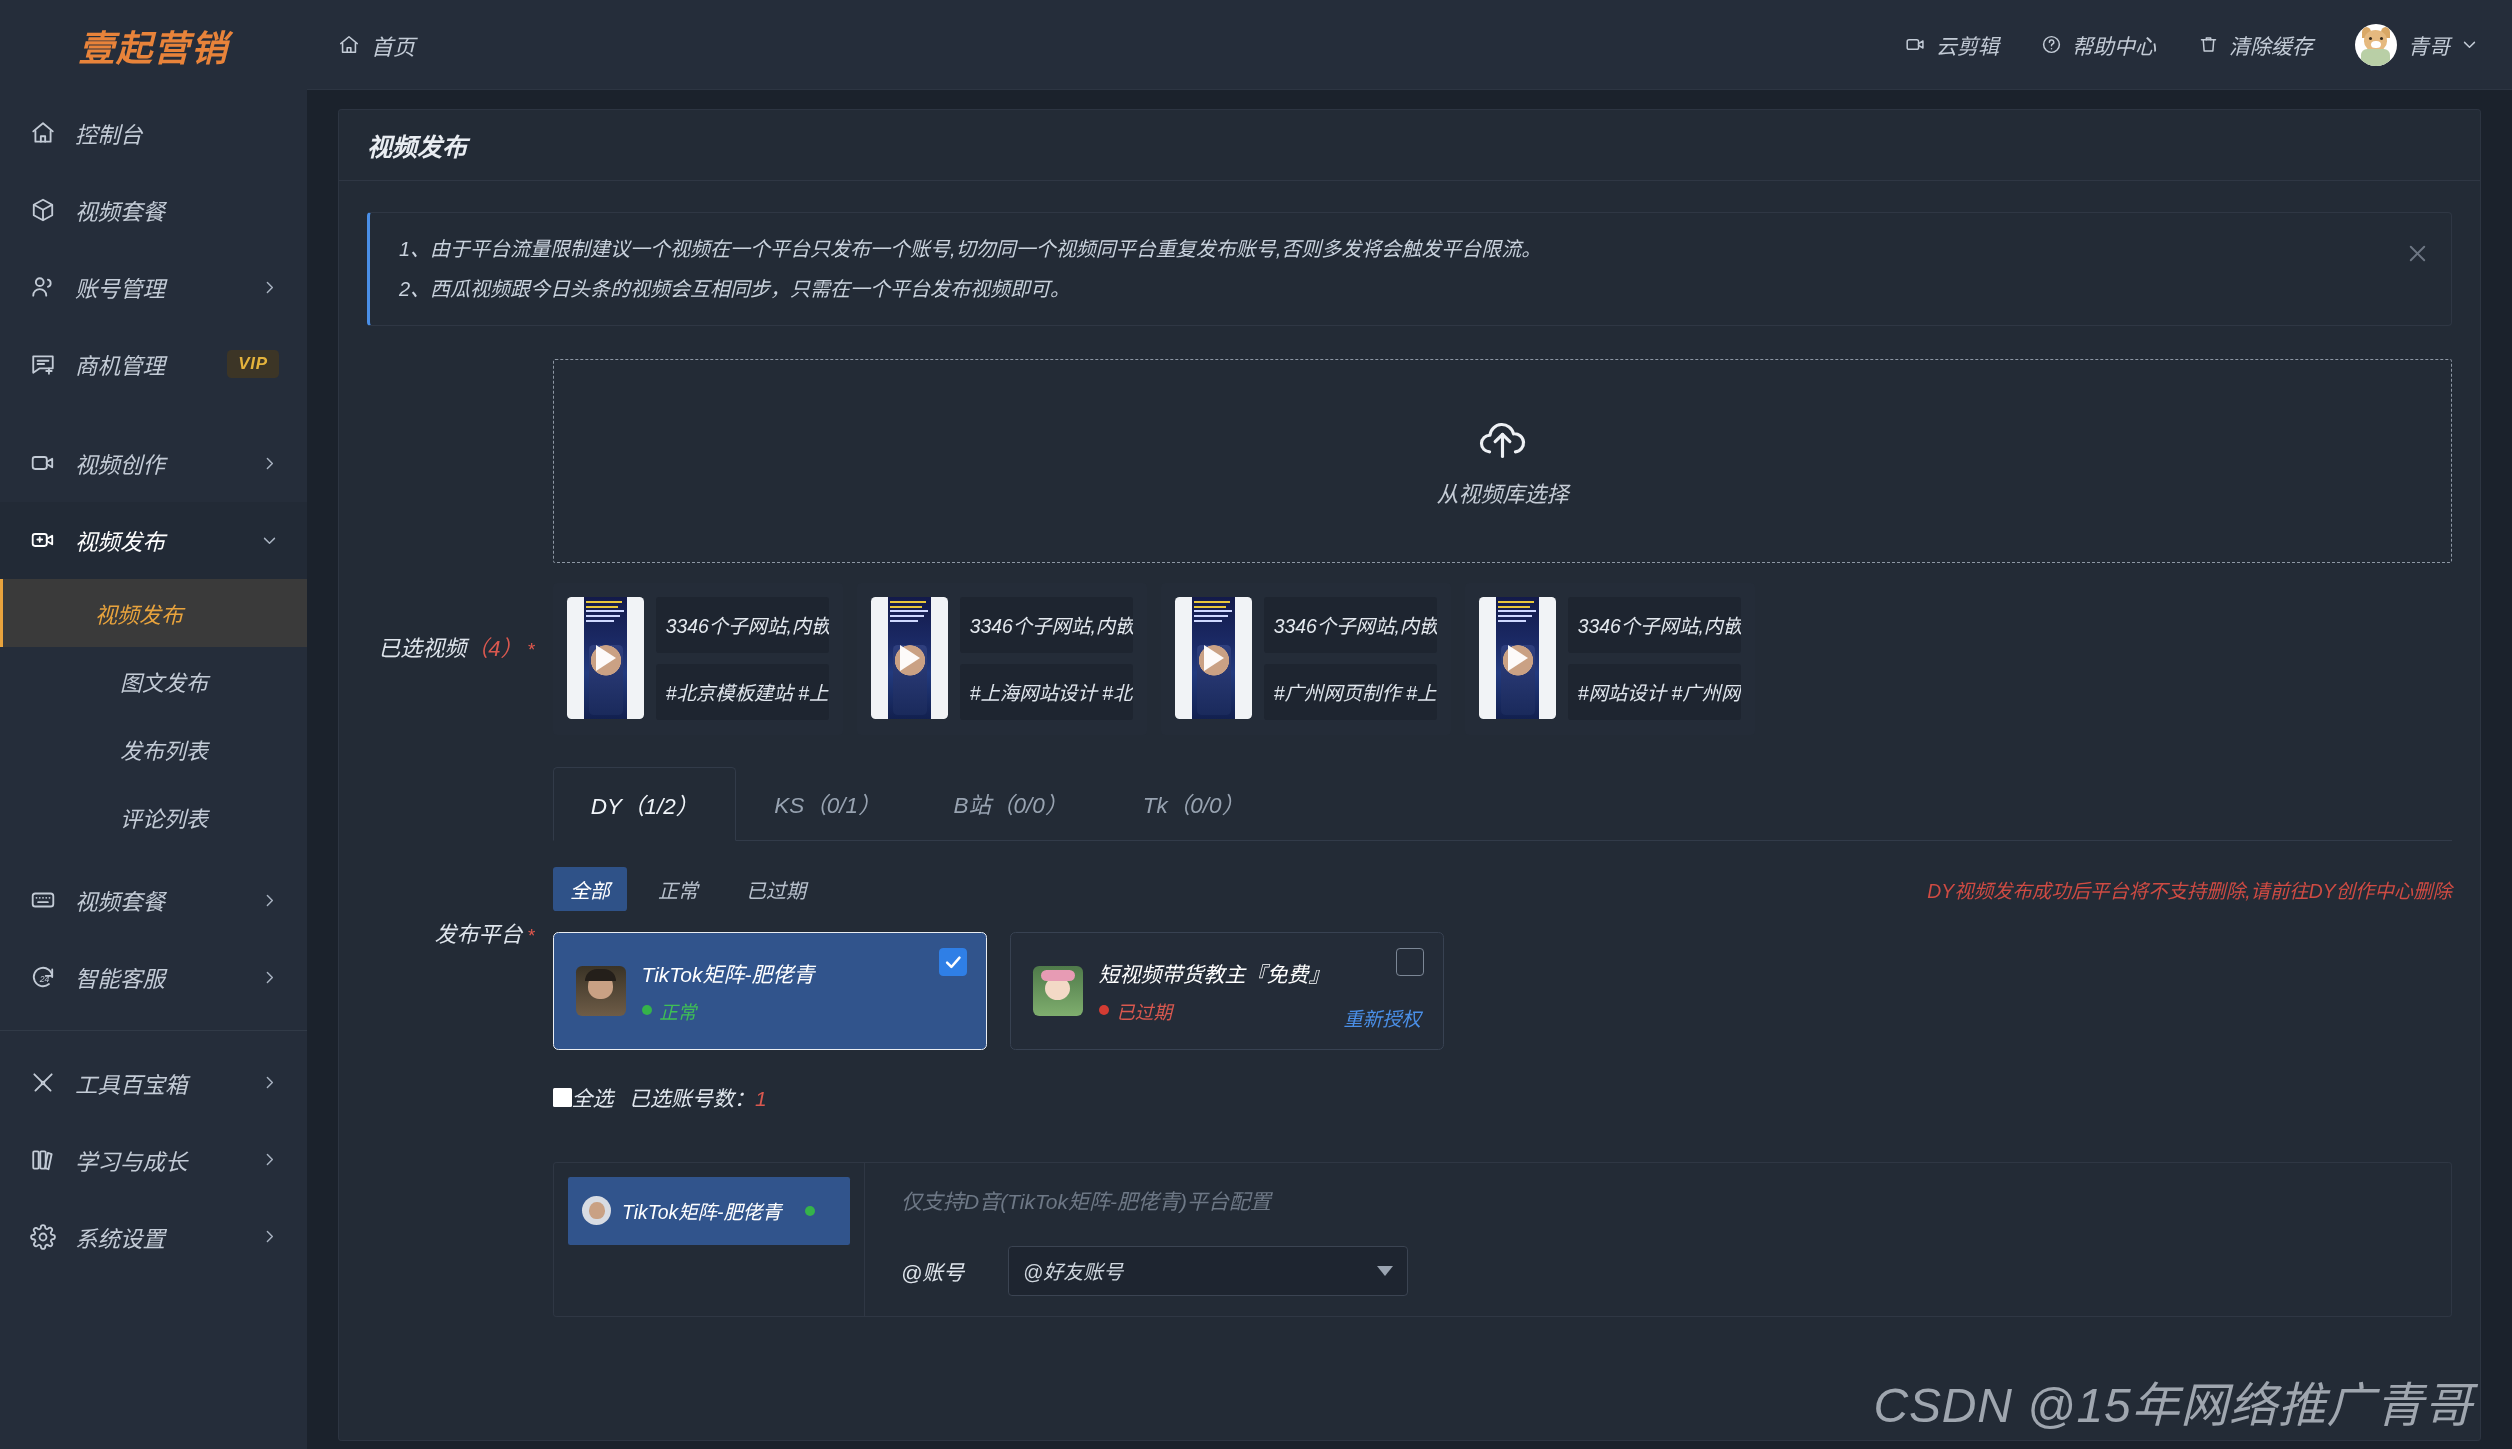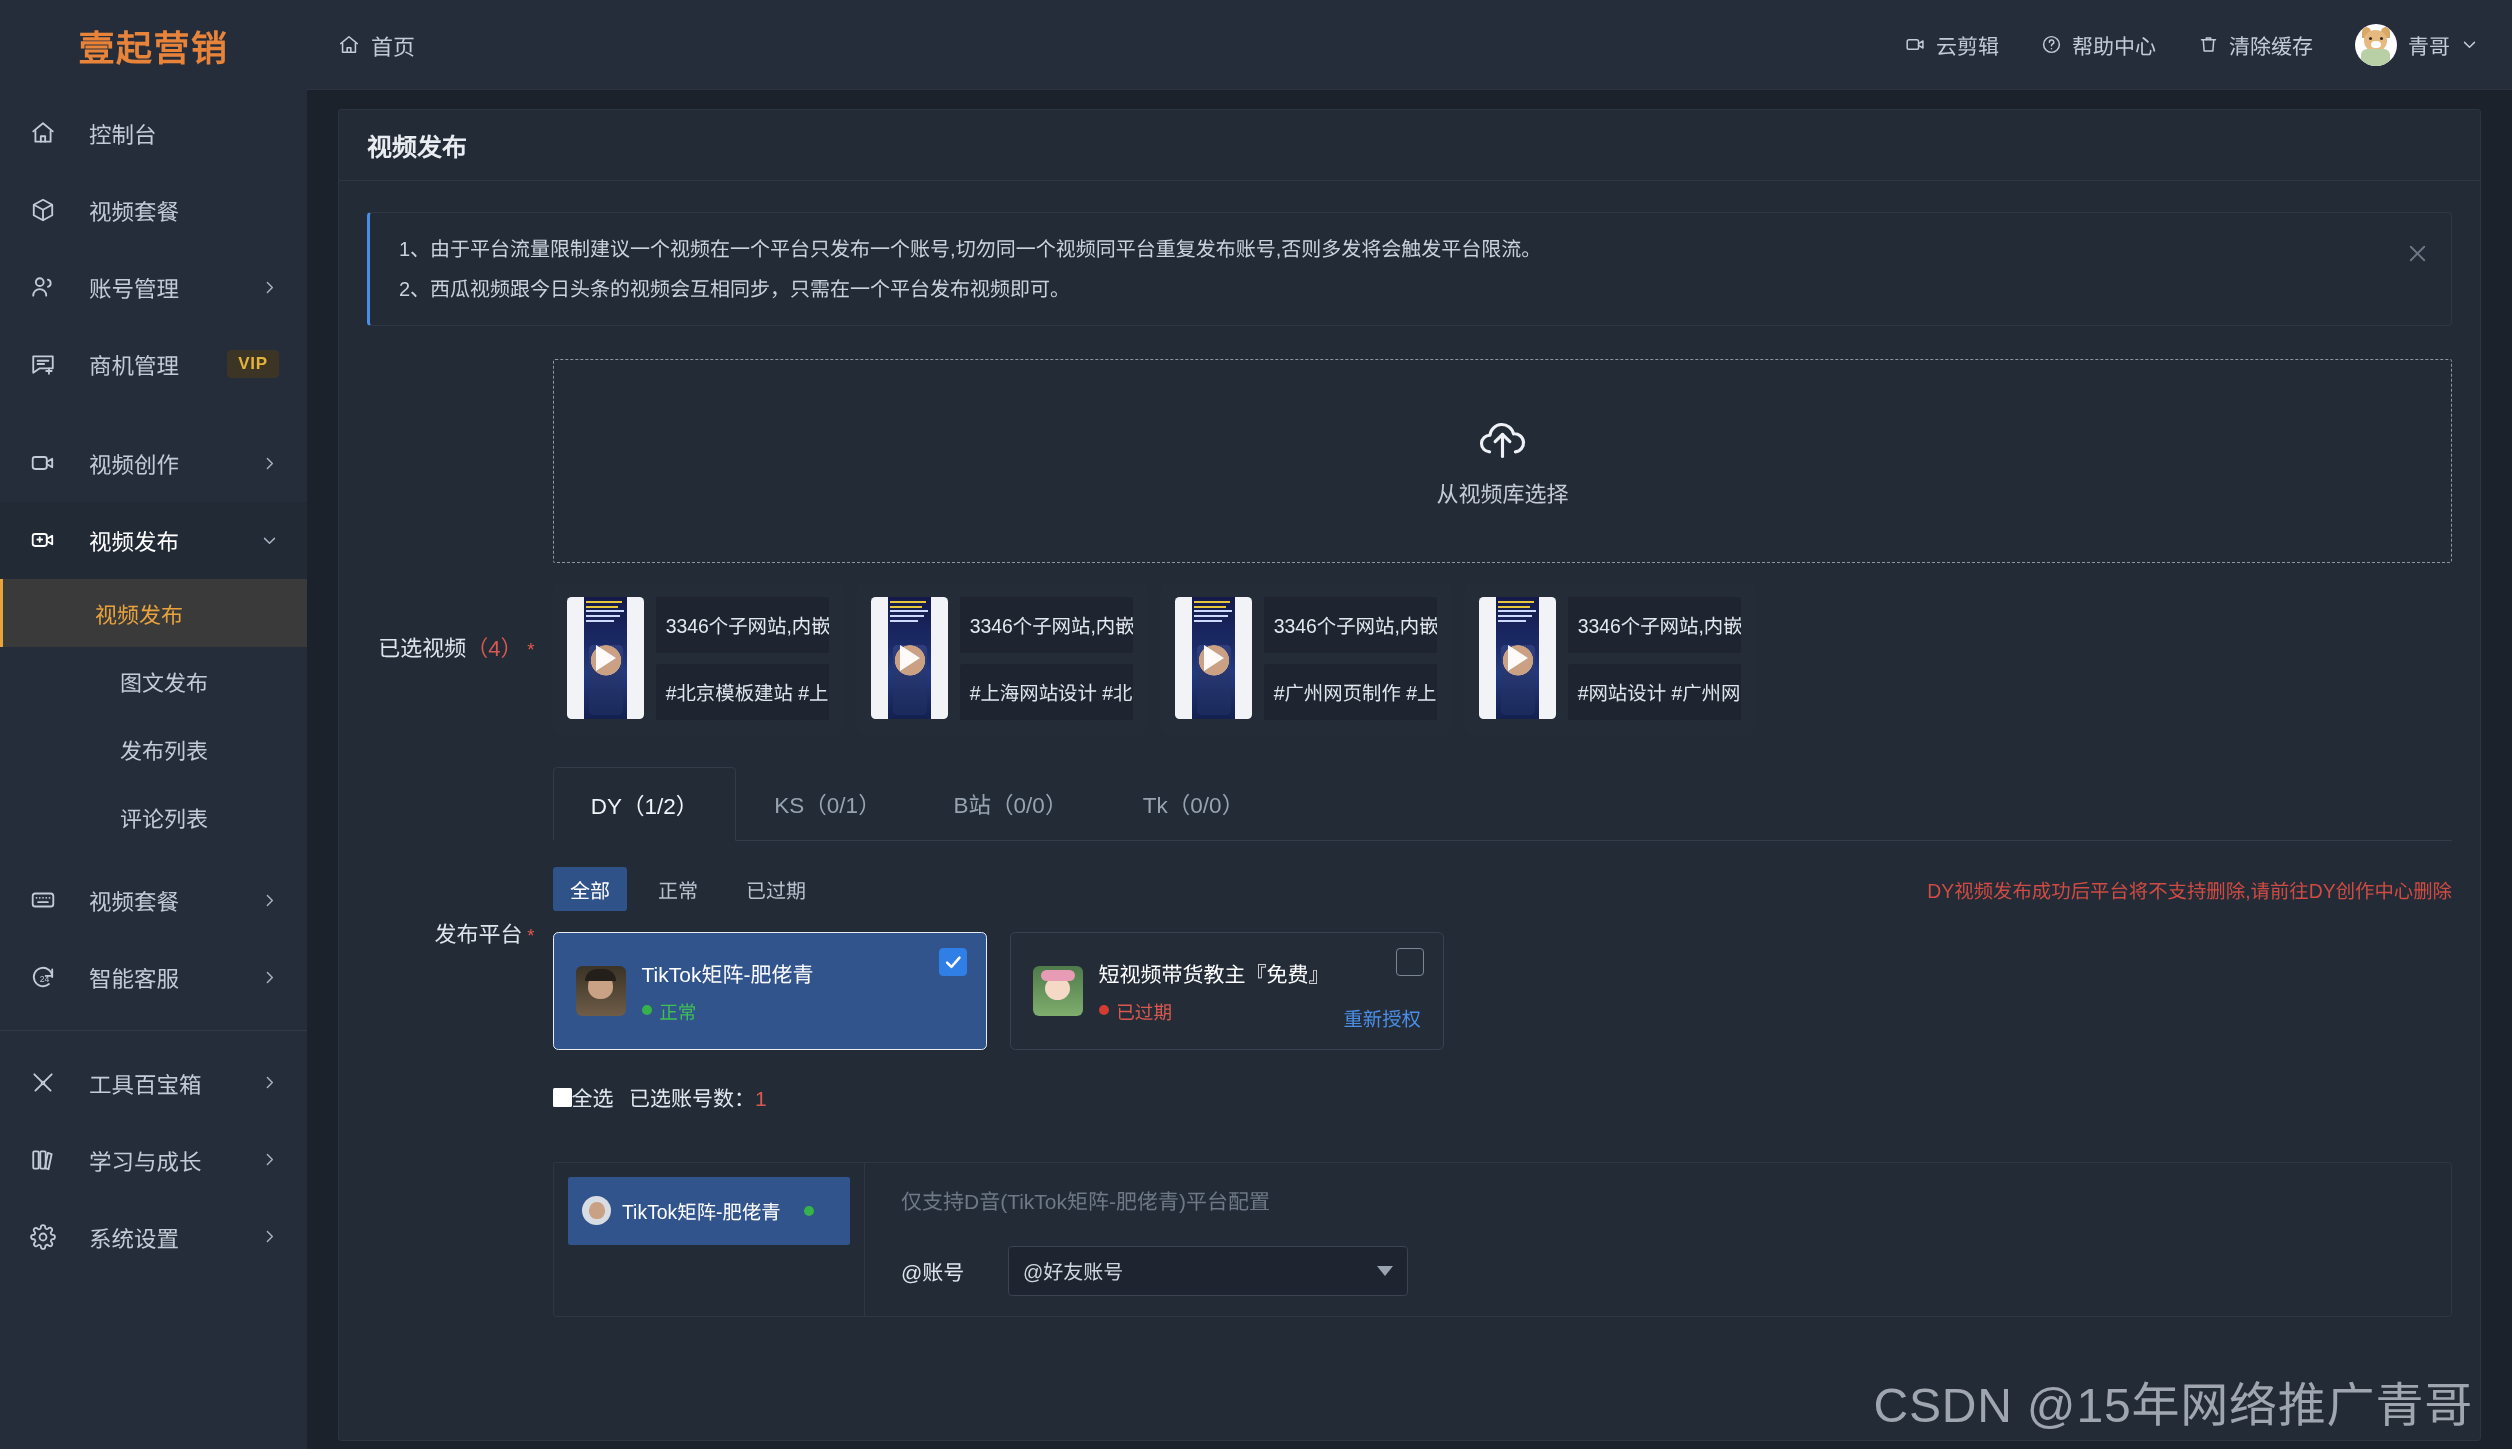--- a/index.html
+++ b/index.html
@@ -3,21 +3,21 @@
 <meta charset="utf-8">
 <title>视频发布</title>
 <style>
   * { box-sizing: border-box; margin: 0; padding: 0; }
   html, body {
     width: 2512px; height: 1450px;
     background: #1b222c;
     font-family: "Liberation Sans", "DejaVu Sans", sans-serif;
     overflow: hidden;
   }
-  .app { display: flex; width: 2512px; height: 1450px; }
+  .app { display: flex; width: 2512px; height: 1450px; font-style: italic; }
 
   
   .sidebar {
     width: 307px; flex: 0 0 307px;
     background: #252d3a;
     height: 1450px;
     display: flex; flex-direction: column;
     overflow: hidden;
   }
   .brand {
@@ -32,21 +32,21 @@
   .nav-item {
     position: relative;
     height: 77px;
     display: flex; align-items: center;
     padding: 0 28px 0 29px;
     color: #c3cbd6; font-size: 22.5px;
     cursor: pointer;
   }
   .nav-item .ic {
     width: 28px; height: 28px; flex: 0 0 28px;
-    margin-right: 32px;
+    margin-right: 18px;
     display: flex; align-items: center; justify-content: center;
   }
   .nav-item .ic svg { width: 26px; height: 26px; display:block; }
   .nav-label { flex: 1 1 auto; white-space: nowrap; }
   .chev {
     width: 20px; height: 20px; flex: 0 0 20px;
     display:flex;align-items:center;justify-content:center;
     color:#aab4c2;
   }
   .chev svg { width: 17px; height: 17px; display:block; }

